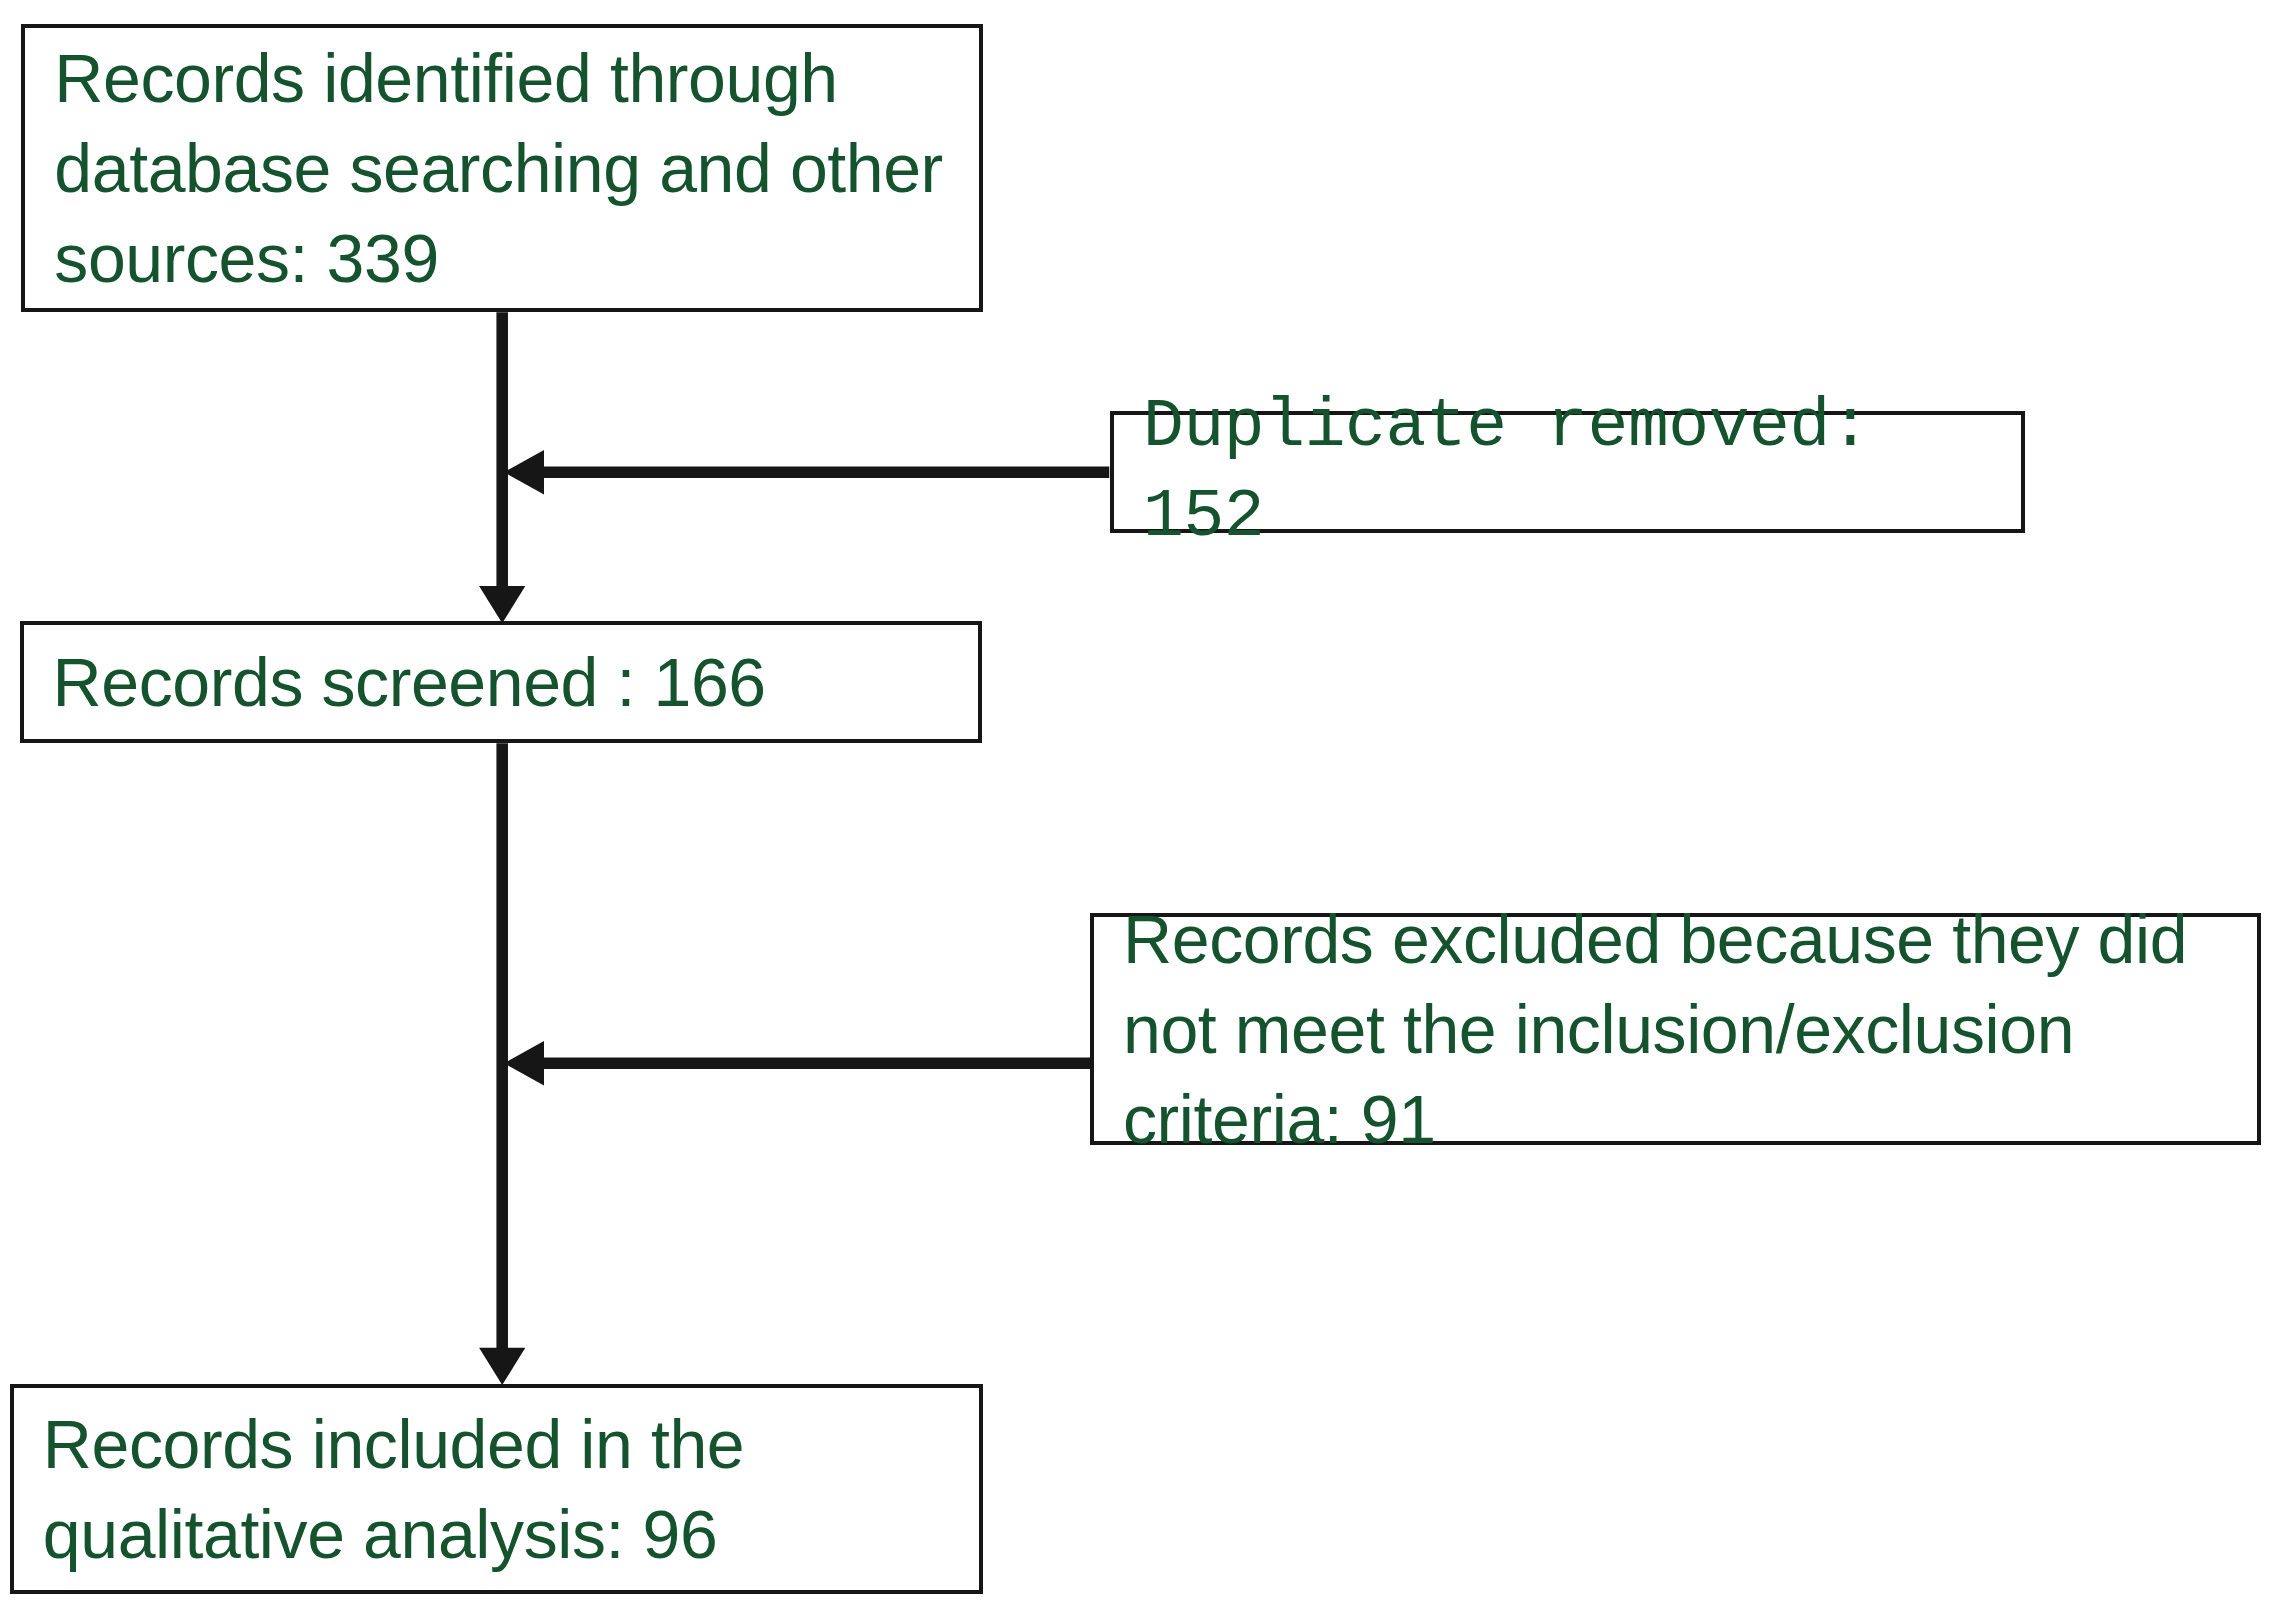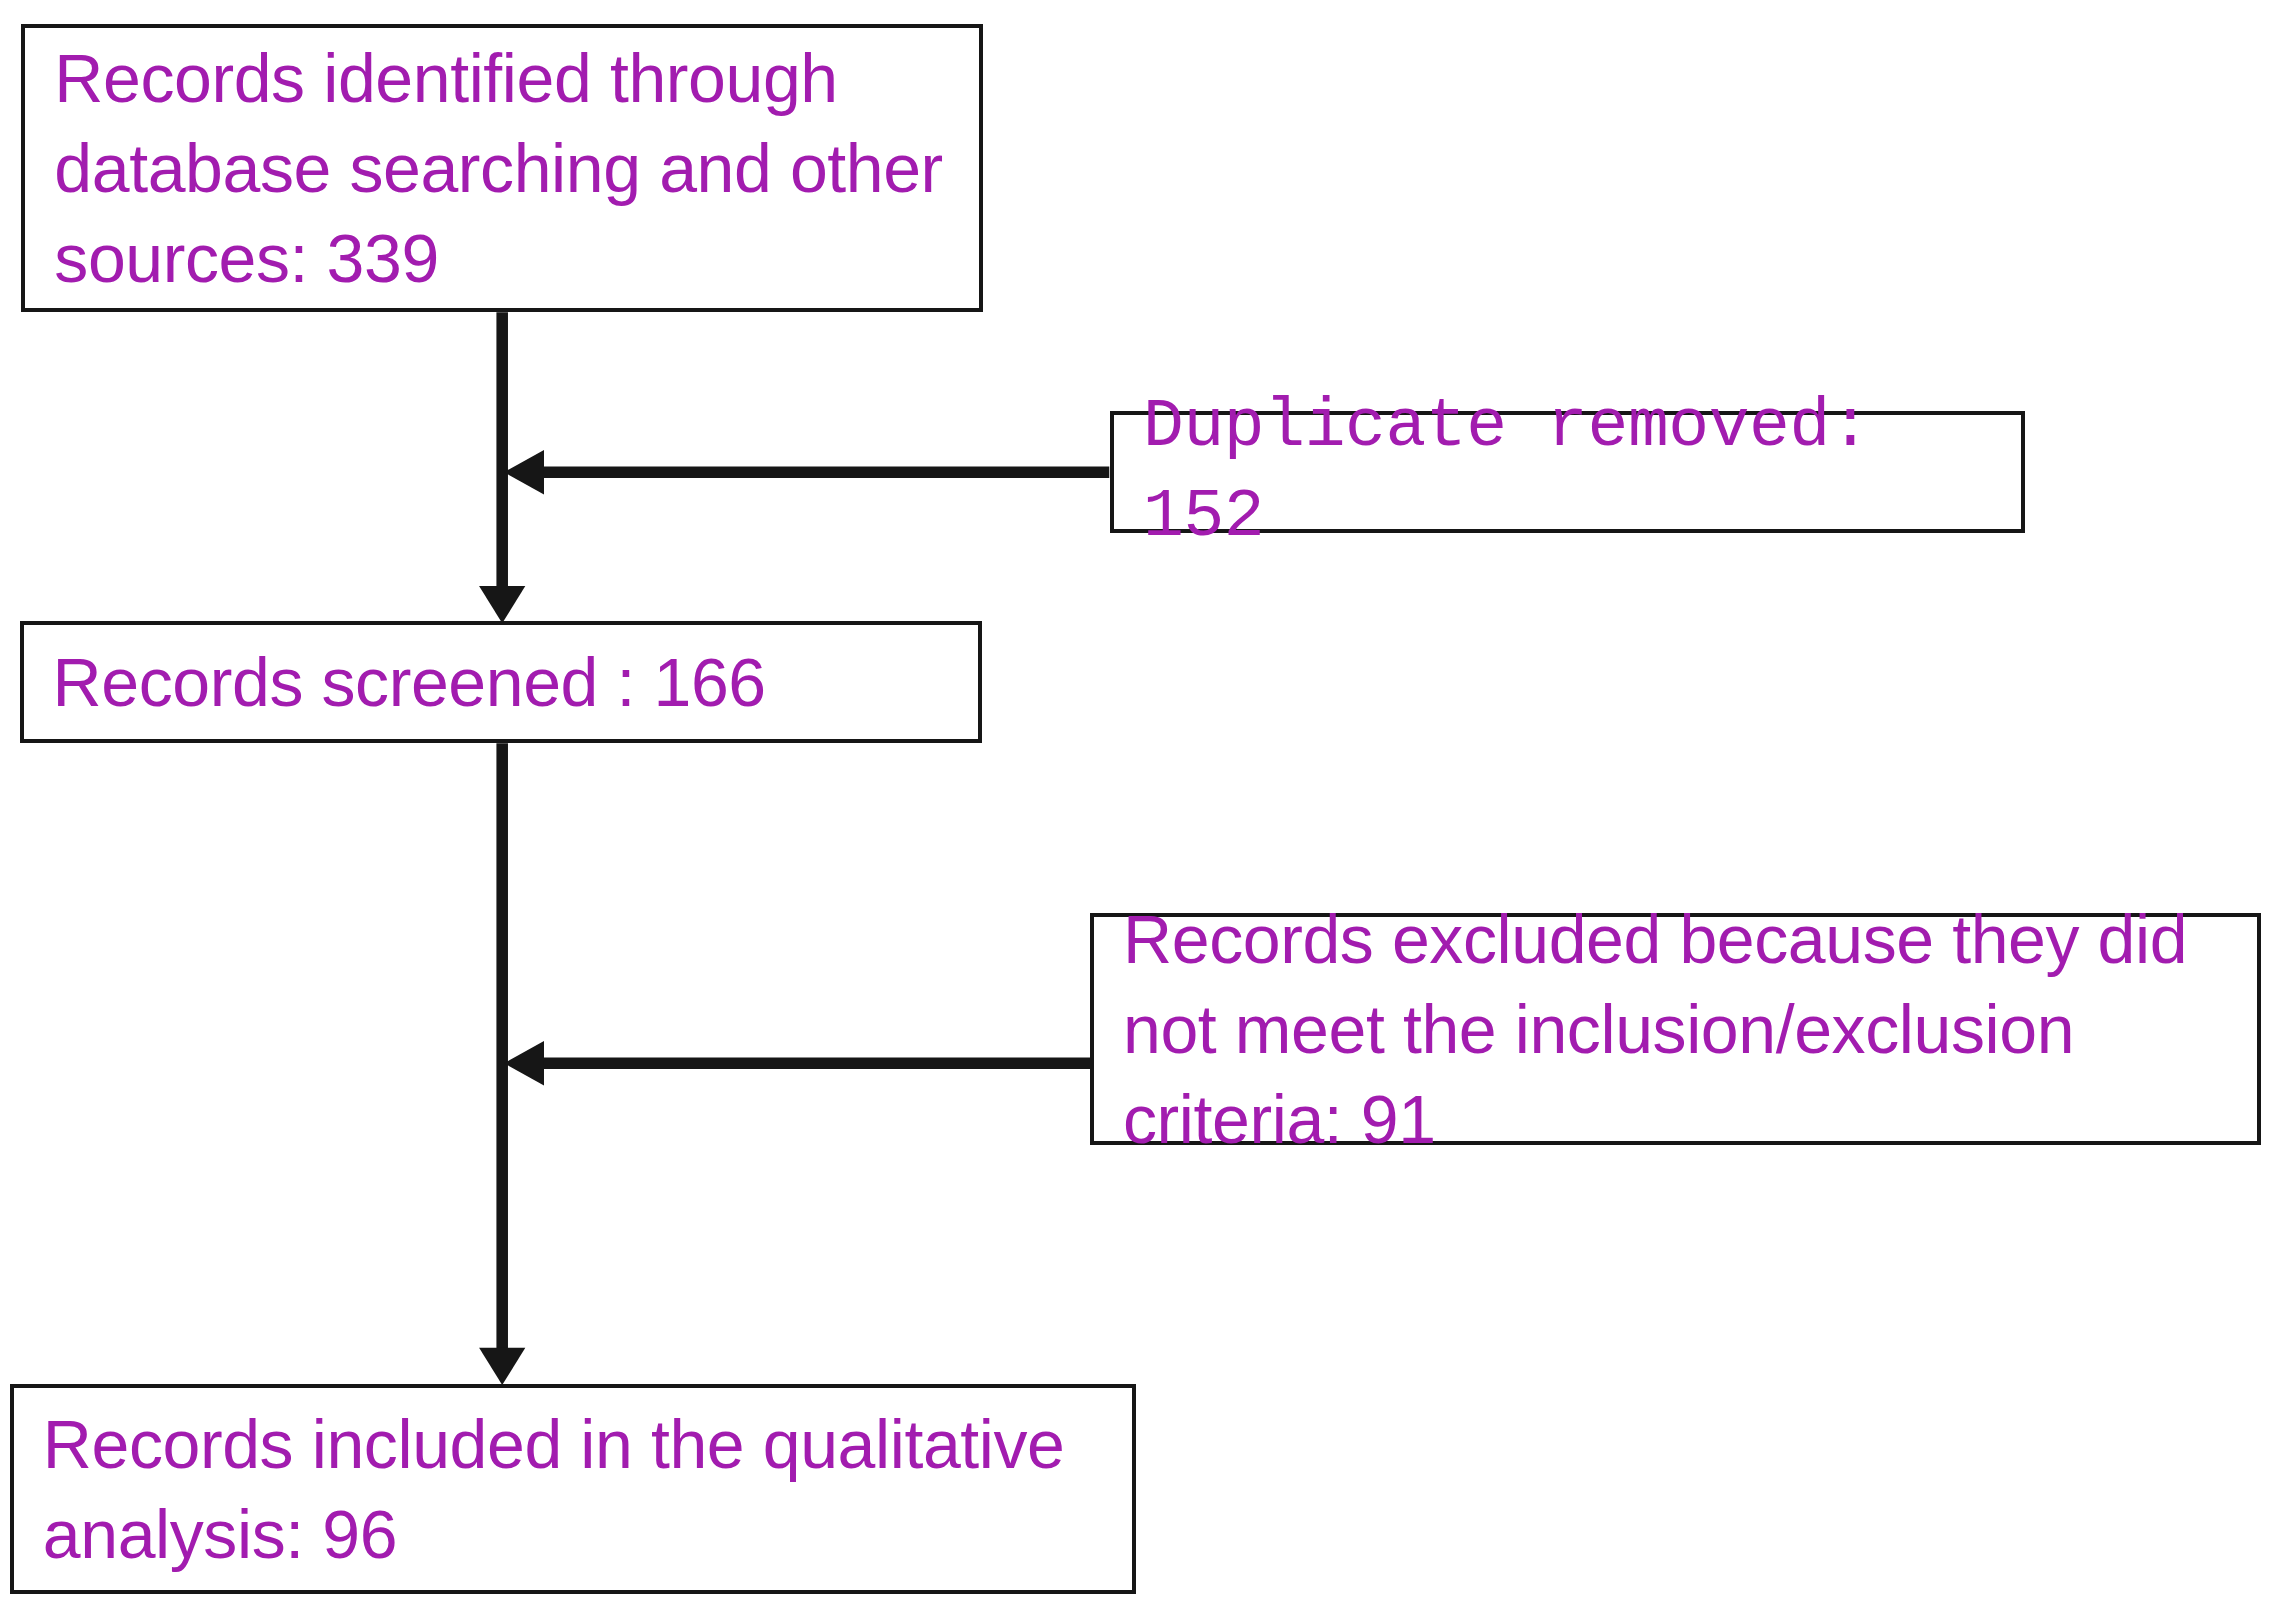--- a/index.html
+++ b/index.html
@@ -25,21 +25,21 @@
     background: #ffffff;
     border: 4.4px solid #161616;
     display: flex;
     flex-direction: column;
     justify-content: center;
   }
 
   .box-text {
     font-size: 68px;
     line-height: 90px;
-    color: #a21caf;
+    color: #14532d;
     letter-spacing: -0.4px;
     white-space: pre-line;
     padding-left: 29px;
     padding-right: 14.2px;
     font-weight: 400;
   }
 
   
   #box-identified {
     left: 21.3px;
@@ -66,21 +66,21 @@
   #box-excluded {
     left: 1090px;
     top: 913px;
     width: 1171px;
     height: 232px;
   }
 
   #box-included {
     left: 9.8px;
     top: 1384px;
-    width: 1126px;
+    width: 973px;
     height: 210px;
   }
 
   
   #connector-layer {
     position: absolute;
     left: 0;
     top: 0;
     width: 2295px;
     height: 1619px;

